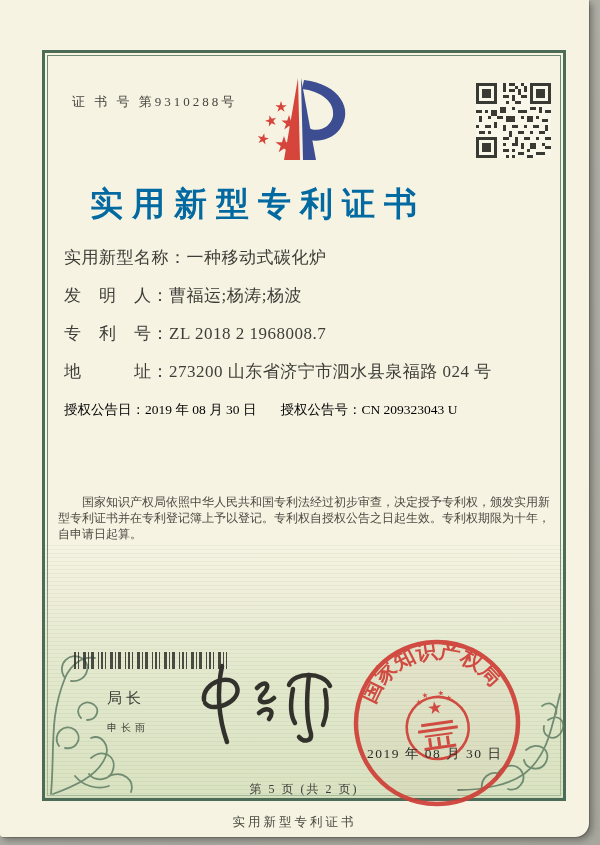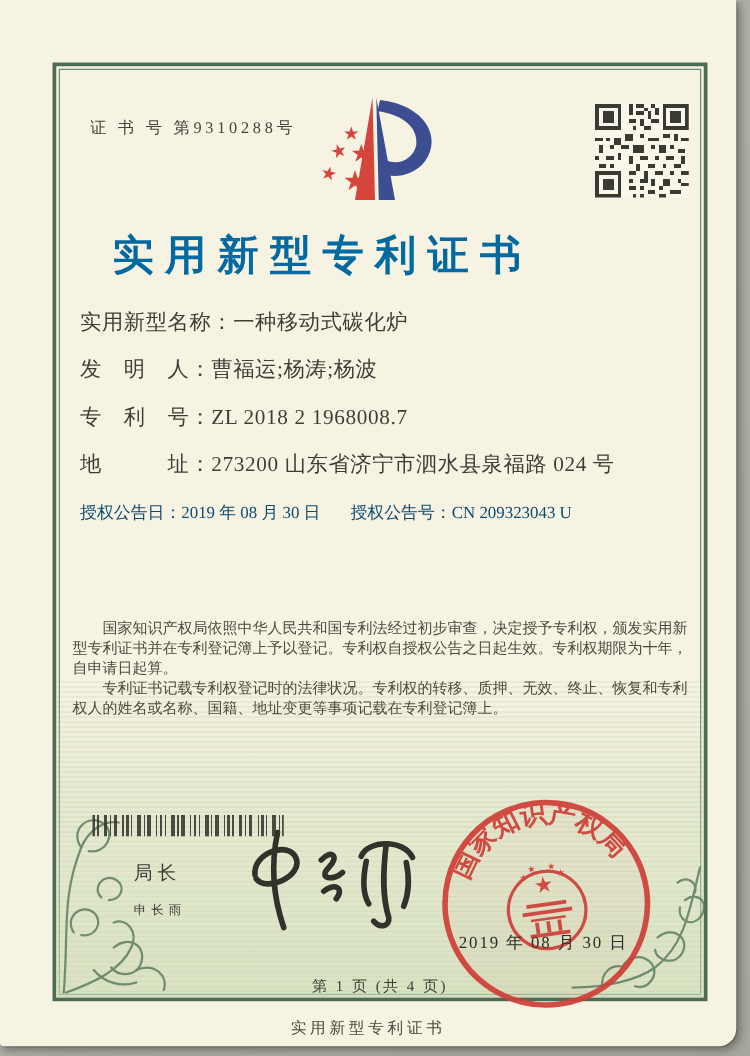--- a/index.html
+++ b/index.html
@@ -36,21 +36,21 @@
   .logo { position:absolute; left:248px; top:66px; width:110px; height:104px; }
   .qr { position:absolute; left:476px; top:83px; width:75px; height:75px; }
   .title {
     position:absolute; left:0; top:182px; width:516px; text-align:center;
     font-size:33px; font-weight:bold; letter-spacing:9px; color:#0369a1;
   }
   .fields { position:absolute; left:64px; top:249px; width:480px; }
   .field-row { display:flex; line-height:18px; margin-bottom:20px; font-size:17px; color:#3e3e38; }
   .field-label { flex:0 0 auto; letter-spacing:.5px; white-space:pre; }
   .field-value { letter-spacing:.5px; white-space:pre; }
-  .grant-row { display:flex; font-size:13.5px; color:#0c4a6e; line-height:18px; }
+  .grant-row { display:flex; font-size:13.5px; color:#000000; line-height:18px; }
   .grant-col2 { margin-left:24px; }
   .paras {
     position:absolute; left:58px; top:494px; width:492px;
     font-size:12px; line-height:16px; color:#4c4a40;
     text-align:justify;
   }
   .paras p { text-indent:2em; }
   .barcode {
     position:absolute; left:74px; top:652px; width:153px; height:17px; opacity:.88;
     background:repeating-linear-gradient(90deg,
@@ -219,21 +219,20 @@
     <div class="grant-row">
       <span>授权公告日：</span>
       <span>2019 年 08 月 30 日</span>
       <span class="grant-col2">授权公告号：</span>
       <span>CN 209323043 U</span>
     </div>
   </div>
 
   <div class="paras">
     <p>国家知识产权局依照中华人民共和国专利法经过初步审查，决定授予专利权，颁发实用新型专利证书并在专利登记簿上予以登记。专利权自授权公告之日起生效。专利权期限为十年，自申请日起算。</p>
-    <p>专利证书记载专利权登记时的法律状况。专利权的转移、质押、无效、终止、恢复和专利权人的姓名或名称、国籍、地址变更等事项记载在专利登记簿上。</p>
   </div>
 
   <div class="barcode"></div>
 
   <div class="director-title">局长</div>
   <div class="director-name">申长雨</div>
 
   <svg class="signature" viewBox="0 0 158 90" fill="none" stroke="#33312c" stroke-width="4.5" stroke-linecap="round">
     <path d="M14,40 C12,22 42,12 47,27 C52,41 23,54 15,43"></path>
     <path d="M32,6 C27,30 28,56 37,82"></path>
@@ -262,16 +261,16 @@
       <rect x="67" y="92" width="40" height="3"></rect>
       <rect x="73" y="98" width="28" height="2"></rect>
       <rect x="76" y="101" width="3" height="9"></rect>
       <rect x="85" y="101" width="3" height="9"></rect>
       <rect x="94" y="101" width="3" height="9"></rect>
       <rect x="71" y="110" width="32" height="3"></rect>
     </g>
   </svg>
   <div class="seal-date">2019 年 08 月 30 日</div>
 
-  <div class="page-footer">第 1 页 (共 4 页)</div>
+  <div class="page-footer">第 5 页 (共 2 页)</div>
   <div class="back-note">实用新型专利证书</div>
 
 </div>
 
 </body></html>

